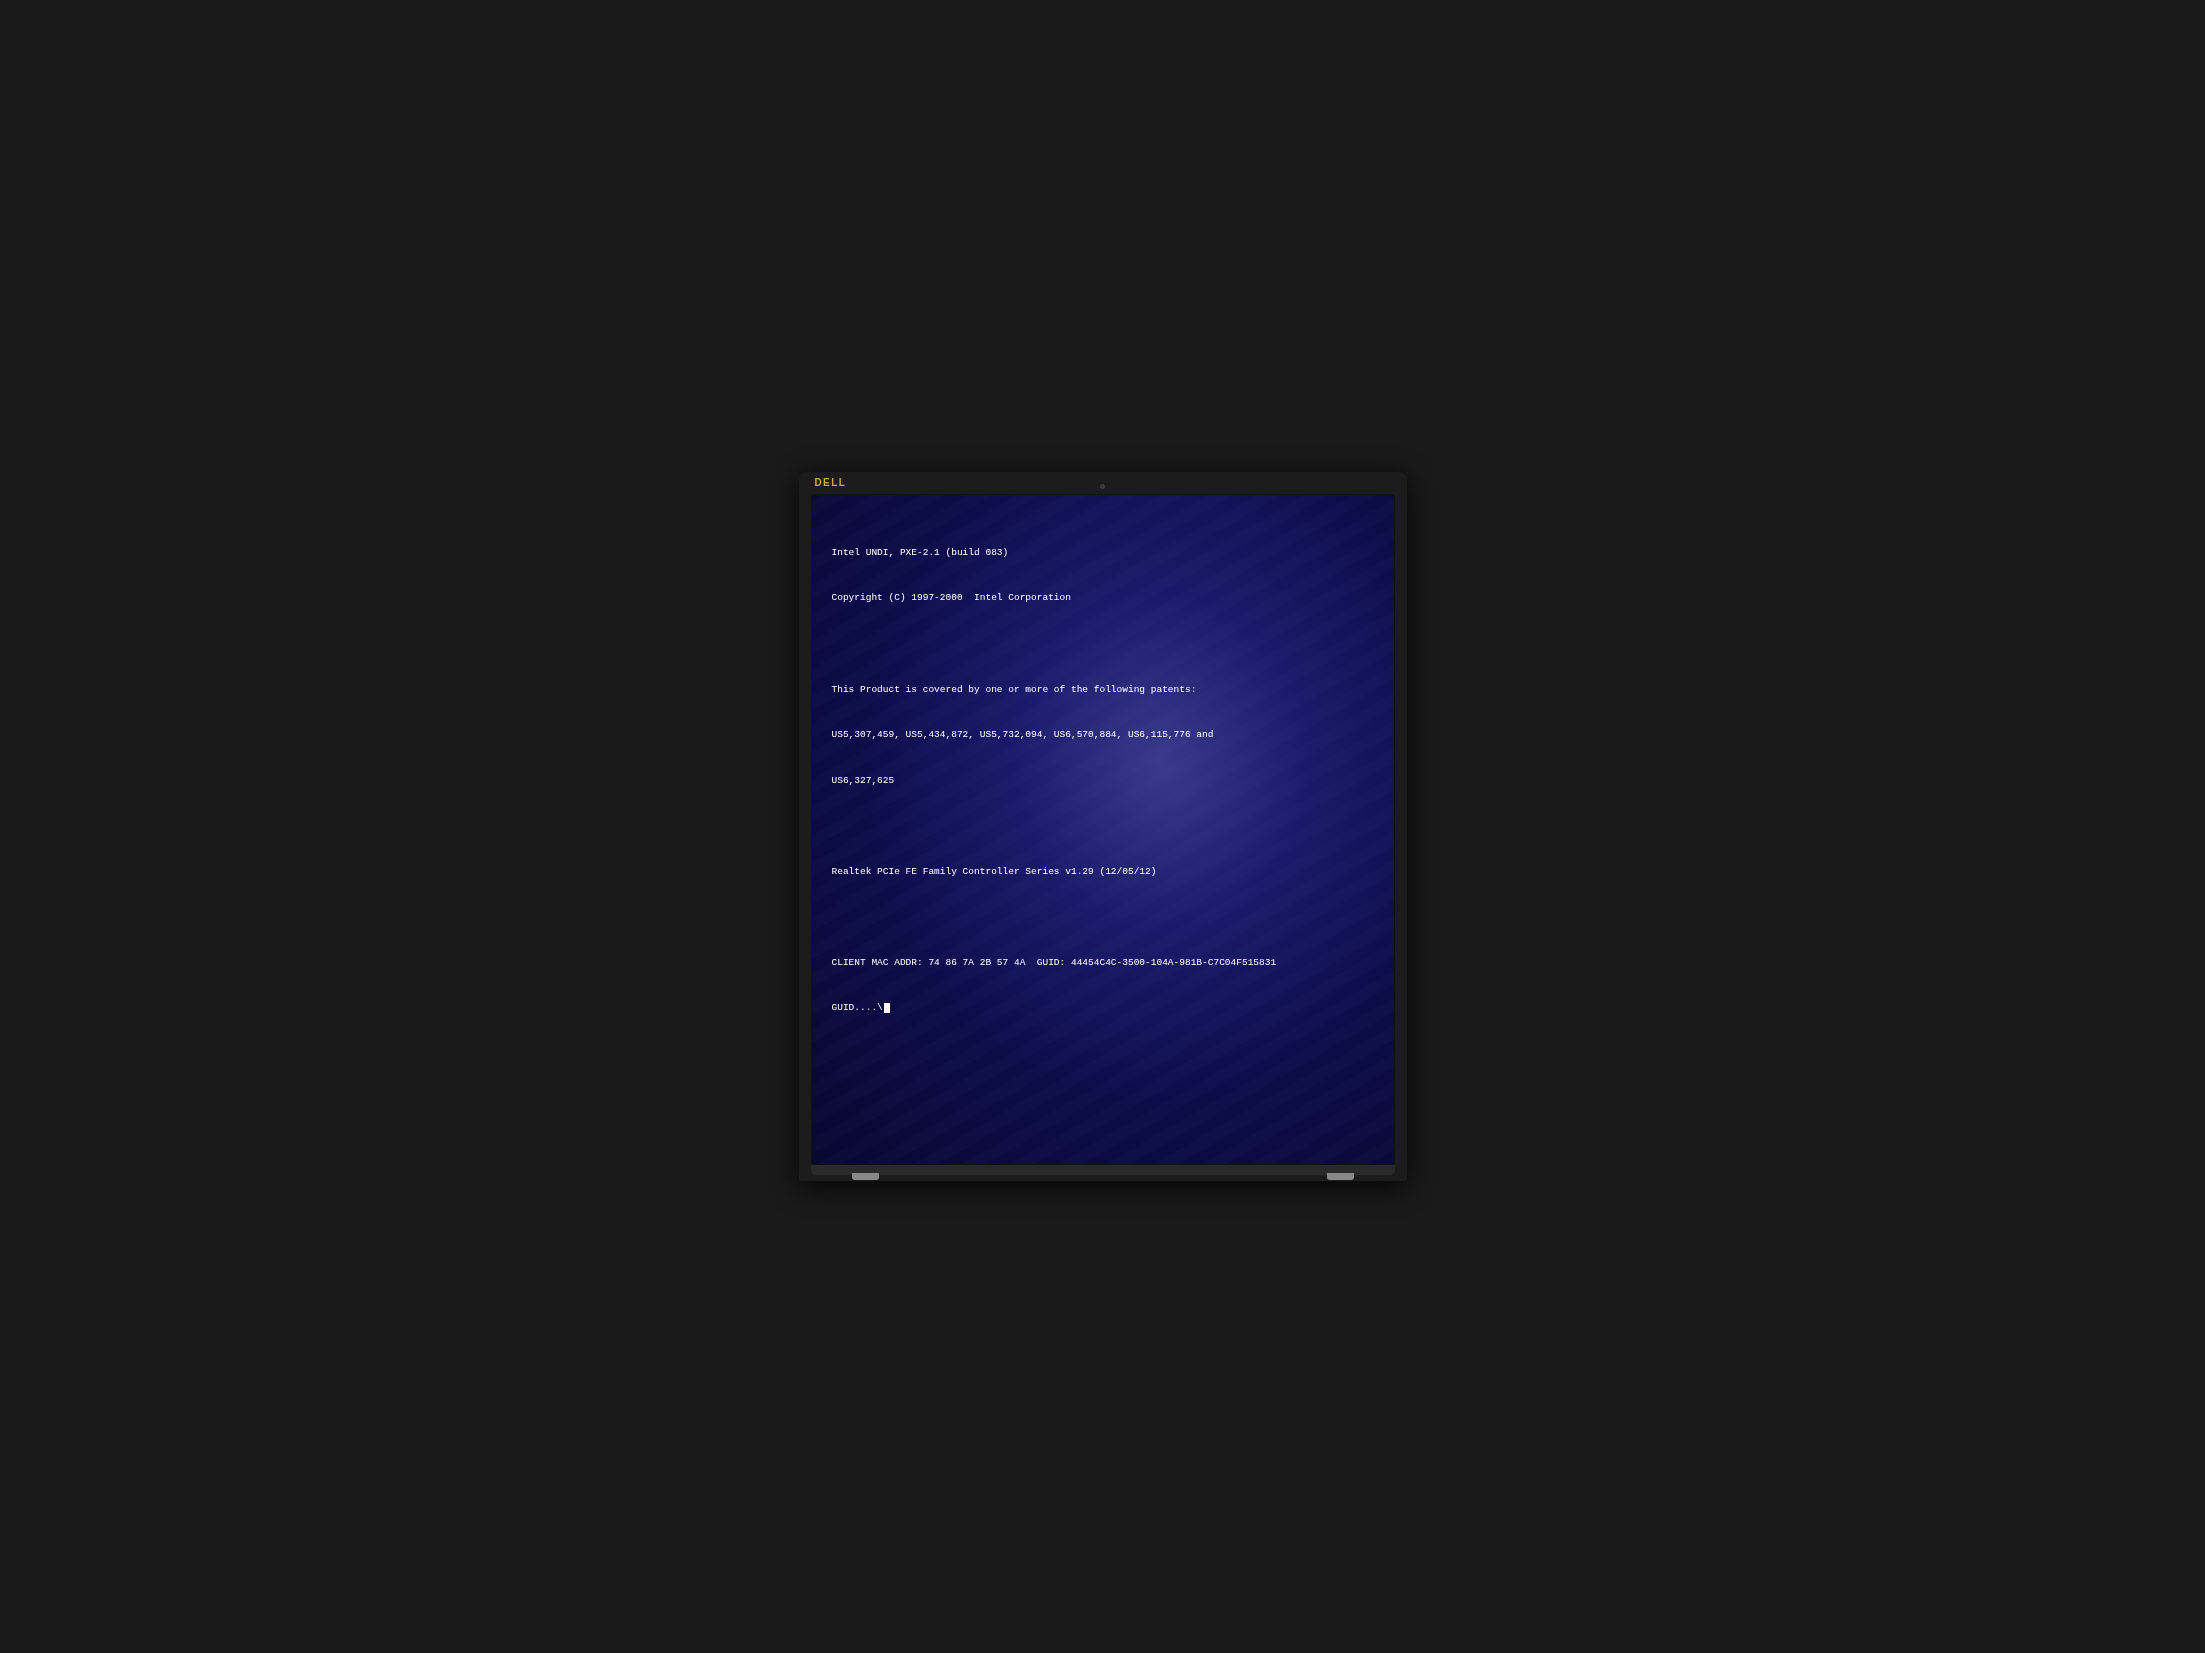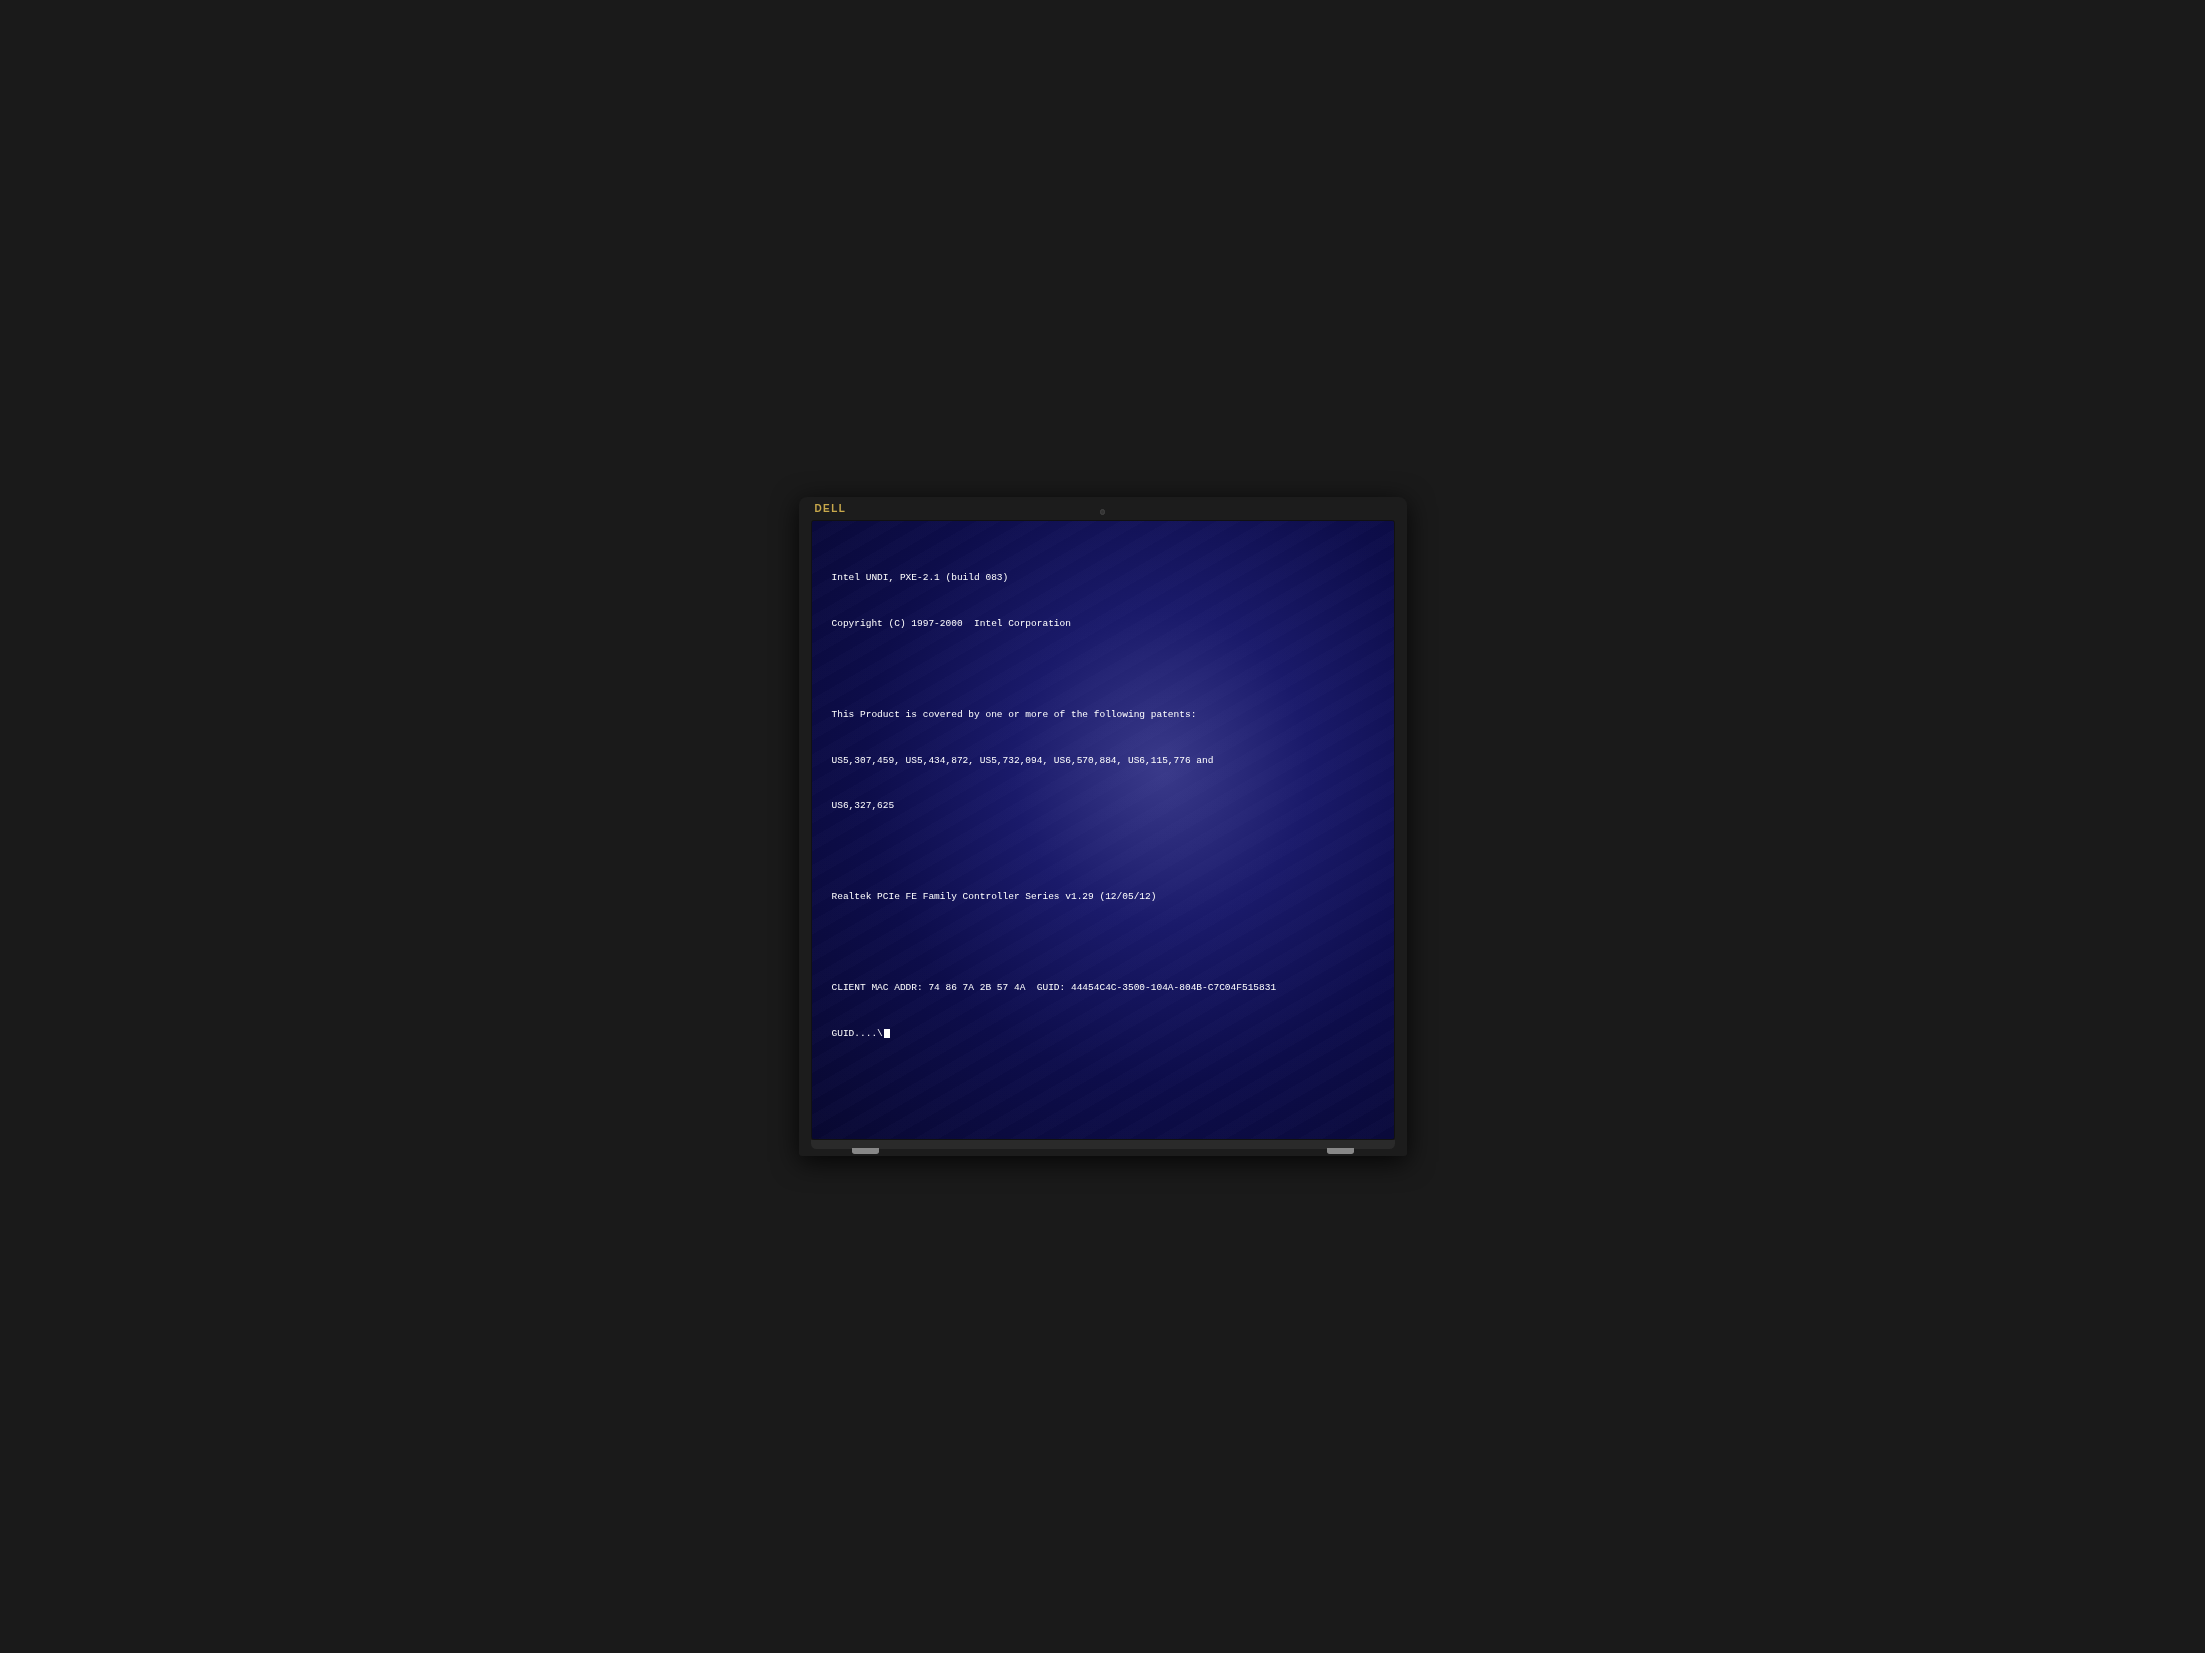--- a/index.html
+++ b/index.html
@@ -43,21 +43,21 @@
       height: 5.4px;
       background: #333;
       border-radius: 50%;
       margin: 0 auto 5.4px auto;
       border: 0.7px solid #444;
     }
 
     .screen {
       background: radial-gradient(ellipse at 60% 40%, #3a3a8a 0%, #1a1a6a 30%, #0d0d4a 60%, #080830 100%);
       border-radius: 2.7px;
-      padding: 19px 20px 67px 20px;
+      padding: 19px 20px 118px 20px;
       min-height: 324px;
       position: relative;
       overflow: hidden;
       border: 1.4px solid #111;
     }
 
     
     .screen::before {
       content: '';
       position: absolute;
@@ -144,21 +144,21 @@
       <div class="bios-text">
         <span class="bios-line">Intel UNDI, PXE-2.1 (build 083)</span>
         <span class="bios-line">Copyright (C) 1997-2000  Intel Corporation</span>
         <span class="blank-line"></span>
         <span class="bios-line">This Product is covered by one or more of the following patents:</span>
         <span class="bios-line">US5,307,459, US5,434,872, US5,732,094, US6,570,884, US6,115,776 and</span>
         <span class="bios-line">US6,327,625</span>
         <span class="blank-line"></span>
         <span class="bios-line">Realtek PCIe FE Family Controller Series v1.29 (12/05/12)</span>
         <span class="blank-line"></span>
-        <span class="bios-line">CLIENT MAC ADDR: 74 86 7A 2B 57 4A  GUID: 44454C4C-3500-104A-804B-C7C04F515831</span>
+        <span class="bios-line">CLIENT MAC ADDR: 74 86 7A 2B 57 4A  GUID: 44454C4C-3500-104A-981B-C7C04F515831</span>
         <span class="bios-line"><span>GUID....\</span><span class="cursor"></span></span>
       </div>
     </div>
   </div>
   <div class="laptop-bottom">
     <div class="laptop-hinge-left"></div>
     <div class="laptop-hinge-right"></div>
   </div>
 </div>
 

